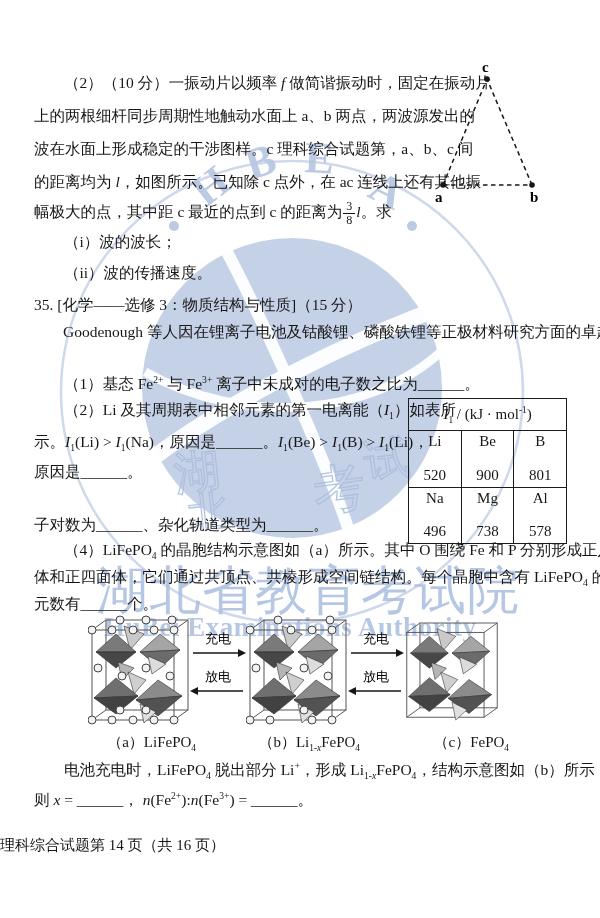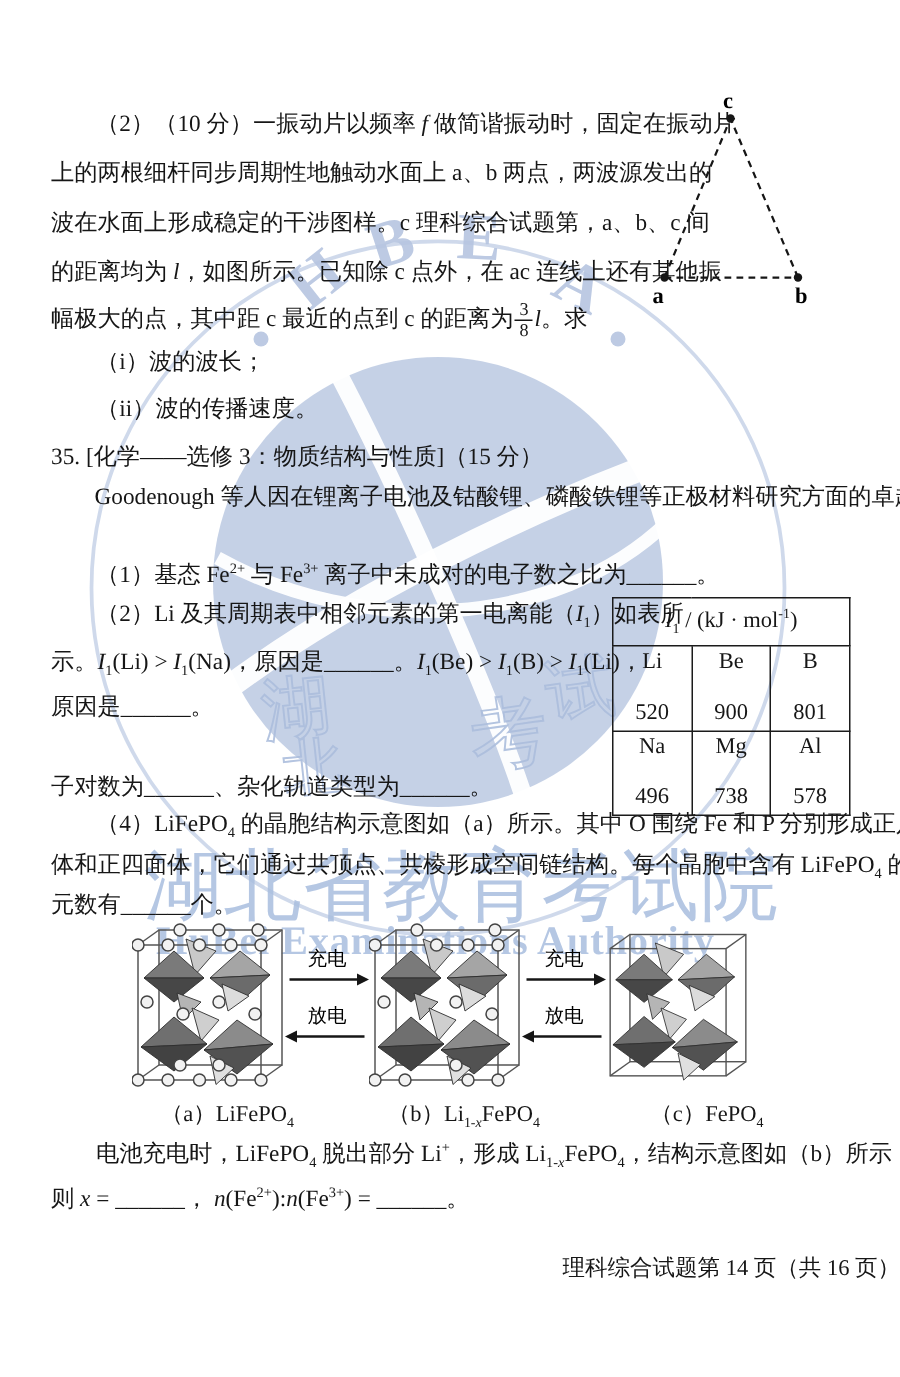--- a/index.html
+++ b/index.html
@@ -20,21 +20,21 @@
   .frac .fd{display:block;border-top:1.2px solid #161616;padding:0 3px;}
   
   .itable{position:absolute;left:408px;top:398px;width:159px;border:1.6px solid #1b1b1b;border-collapse:collapse;background:transparent;}
   .itable td{border:1.4px solid #1b1b1b;text-align:center;font-size:15px;padding:0;}
   .itable .hdr td{height:31px;font-size:15px;}
   .itable .cell{height:52px;vertical-align:middle;}
   .itable .el{display:block;line-height:1.45;}
   .itable .val{display:block;line-height:1.45;margin-top:12px;}
   
   .caption{position:absolute;top:733px;font-size:15px;text-align:right;white-space:nowrap;}
-  .footer{position:absolute;left:0;top:836px;width:600px;text-align:right;font-size:15px;}
+  .footer{position:absolute;left:0;top:836px;width:600px;text-align:left;font-size:15px;}
   svg{display:block;}
   .arrowset{position:absolute;}
 </style>
 </head>
 <body>
 
 <div class="page">
 
   <svg class="wm" width="600" height="918" viewBox="0 0 600 918">
 

